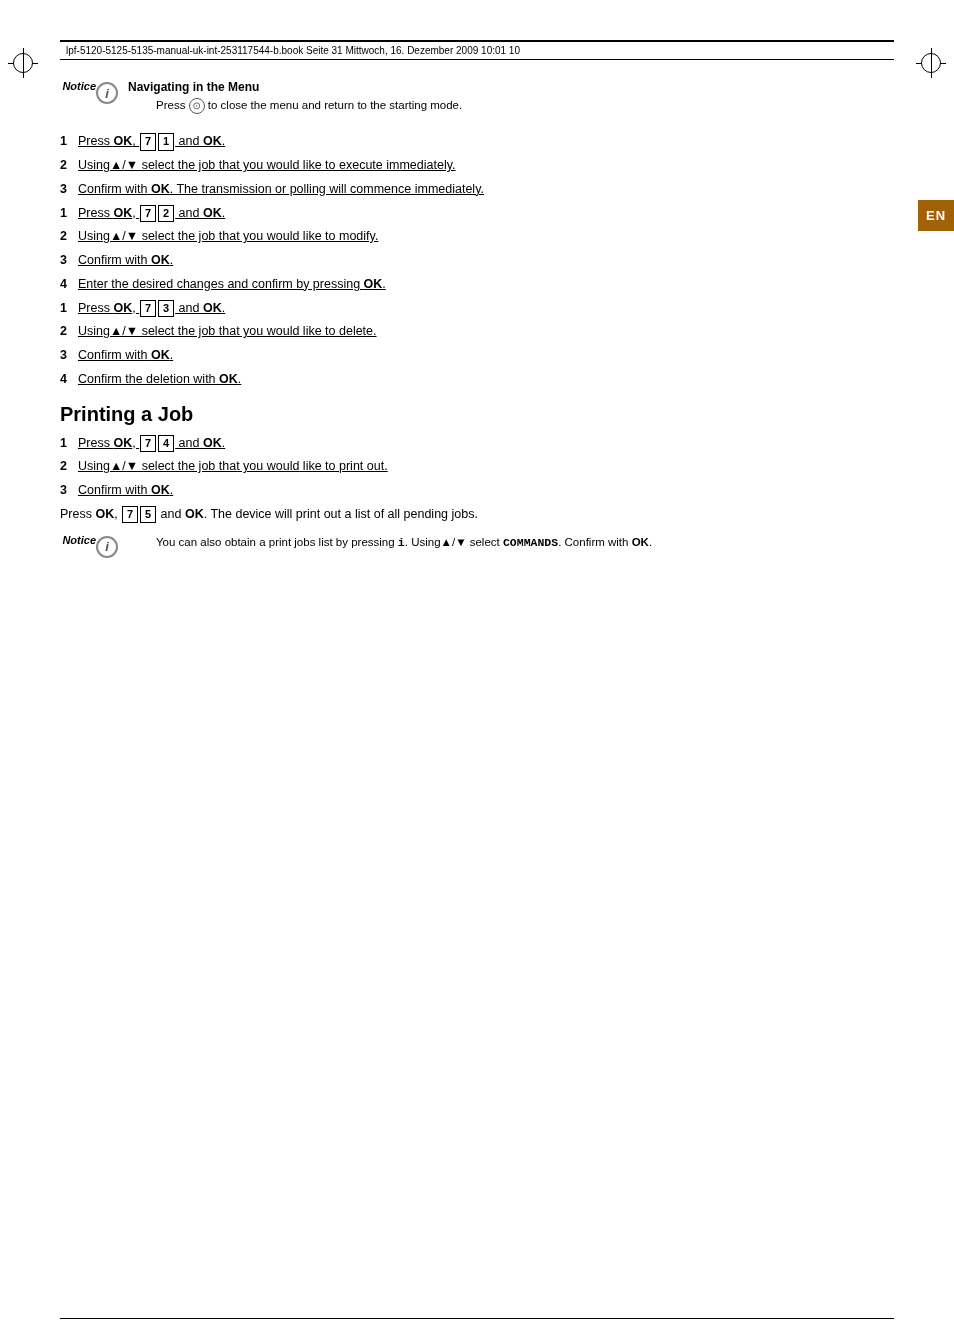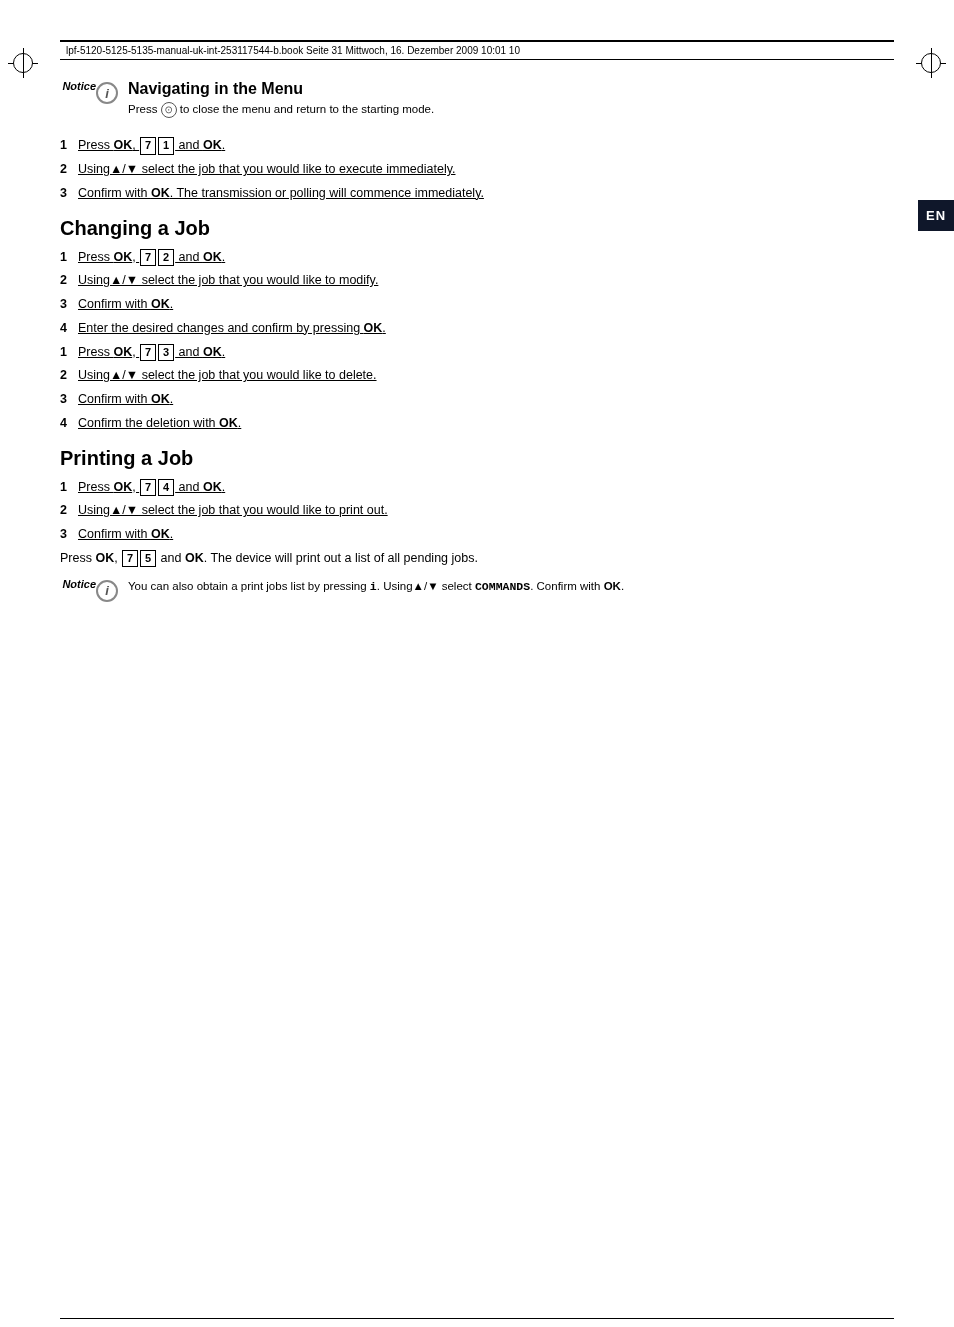--- a/index.html
+++ b/index.html
@@ -33,21 +33,21 @@
       display: flex;
       justify-content: flex-start;
     }
 
     
     .en-tab {
       position: absolute;
       right: 0;
       top: 160px;
       width: 36px;
-      background: #0f172a;
+      background: #a16207;
       color: #fff;
       font-weight: bold;
       font-size: 13px;
       text-align: center;
       padding: 8px 4px;
       letter-spacing: 1px;
     }
 
     
     .corner-mark {
@@ -123,27 +123,28 @@
       flex-shrink: 0;
       margin-top: 2px;
     }
 
     .notice-content {
       flex: 1;
     }
 
     .notice-title {
       font-weight: bold;
-      font-size: 16px;
+      font-size: 12px;
       margin-bottom: 3px;
     }
 
     .notice-text {
       font-size: 11.5px;
       line-height: 1.5;
+      margin-left: 28px;
     }
 
     
     .section-heading {
       font-size: 20px;
       font-weight: bold;
       margin-bottom: 8px;
       margin-top: 14px;
       border-bottom: none;
     }
@@ -269,23 +270,20 @@
           <span class="step-text">Using▲/▼ select the job that you would like to execute immediately.</span>
         </li>
         <li>
           <span class="step-num bold">3</span>
           <span class="step-text">Confirm with <span class="bold">OK</span>. The transmission or polling will commence immediately.</span>
         </li>
       </ol>
     </div>
 
     <div>
-      <div class="section-heading">
-        <span>Changing a Job</span>
-      </div>
       <ol class="step-list">
         <li>
           <span class="step-num bold">1</span>
           <span class="step-text">Press <span class="bold">OK</span>, <span class="key-box">7</span><span class="key-box">2</span> and <span class="bold">OK</span>.</span>
         </li>
         <li>
           <span class="step-num bold">2</span>
           <span class="step-text">Using▲/▼ select the job that you would like to modify.</span>
         </li>
         <li>

